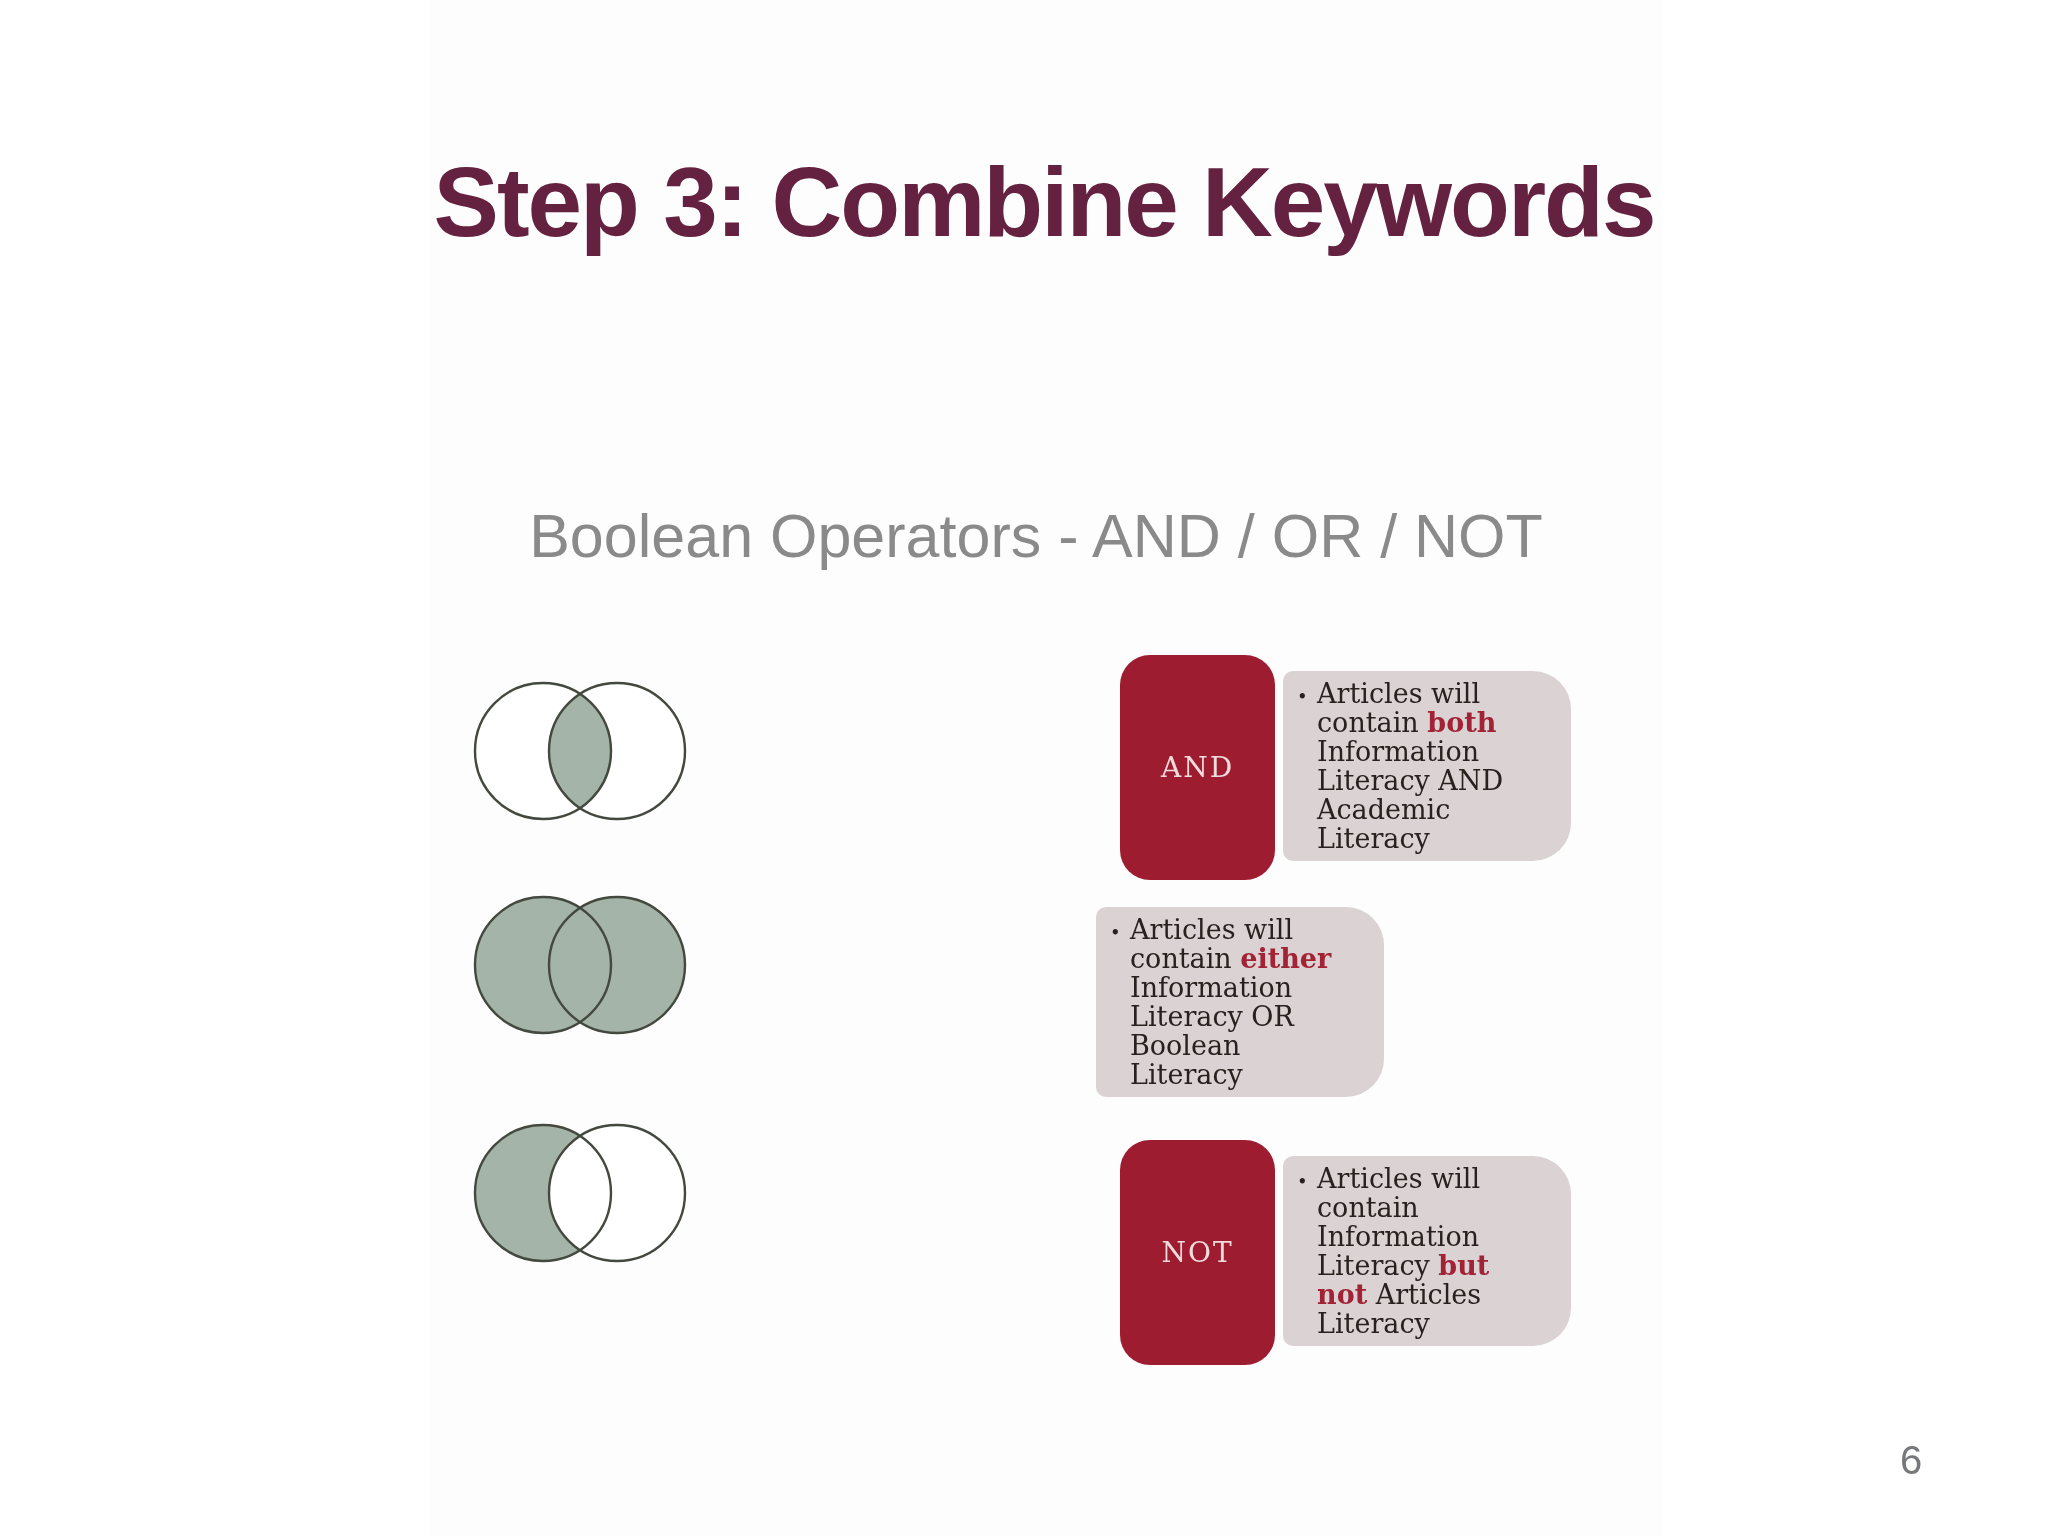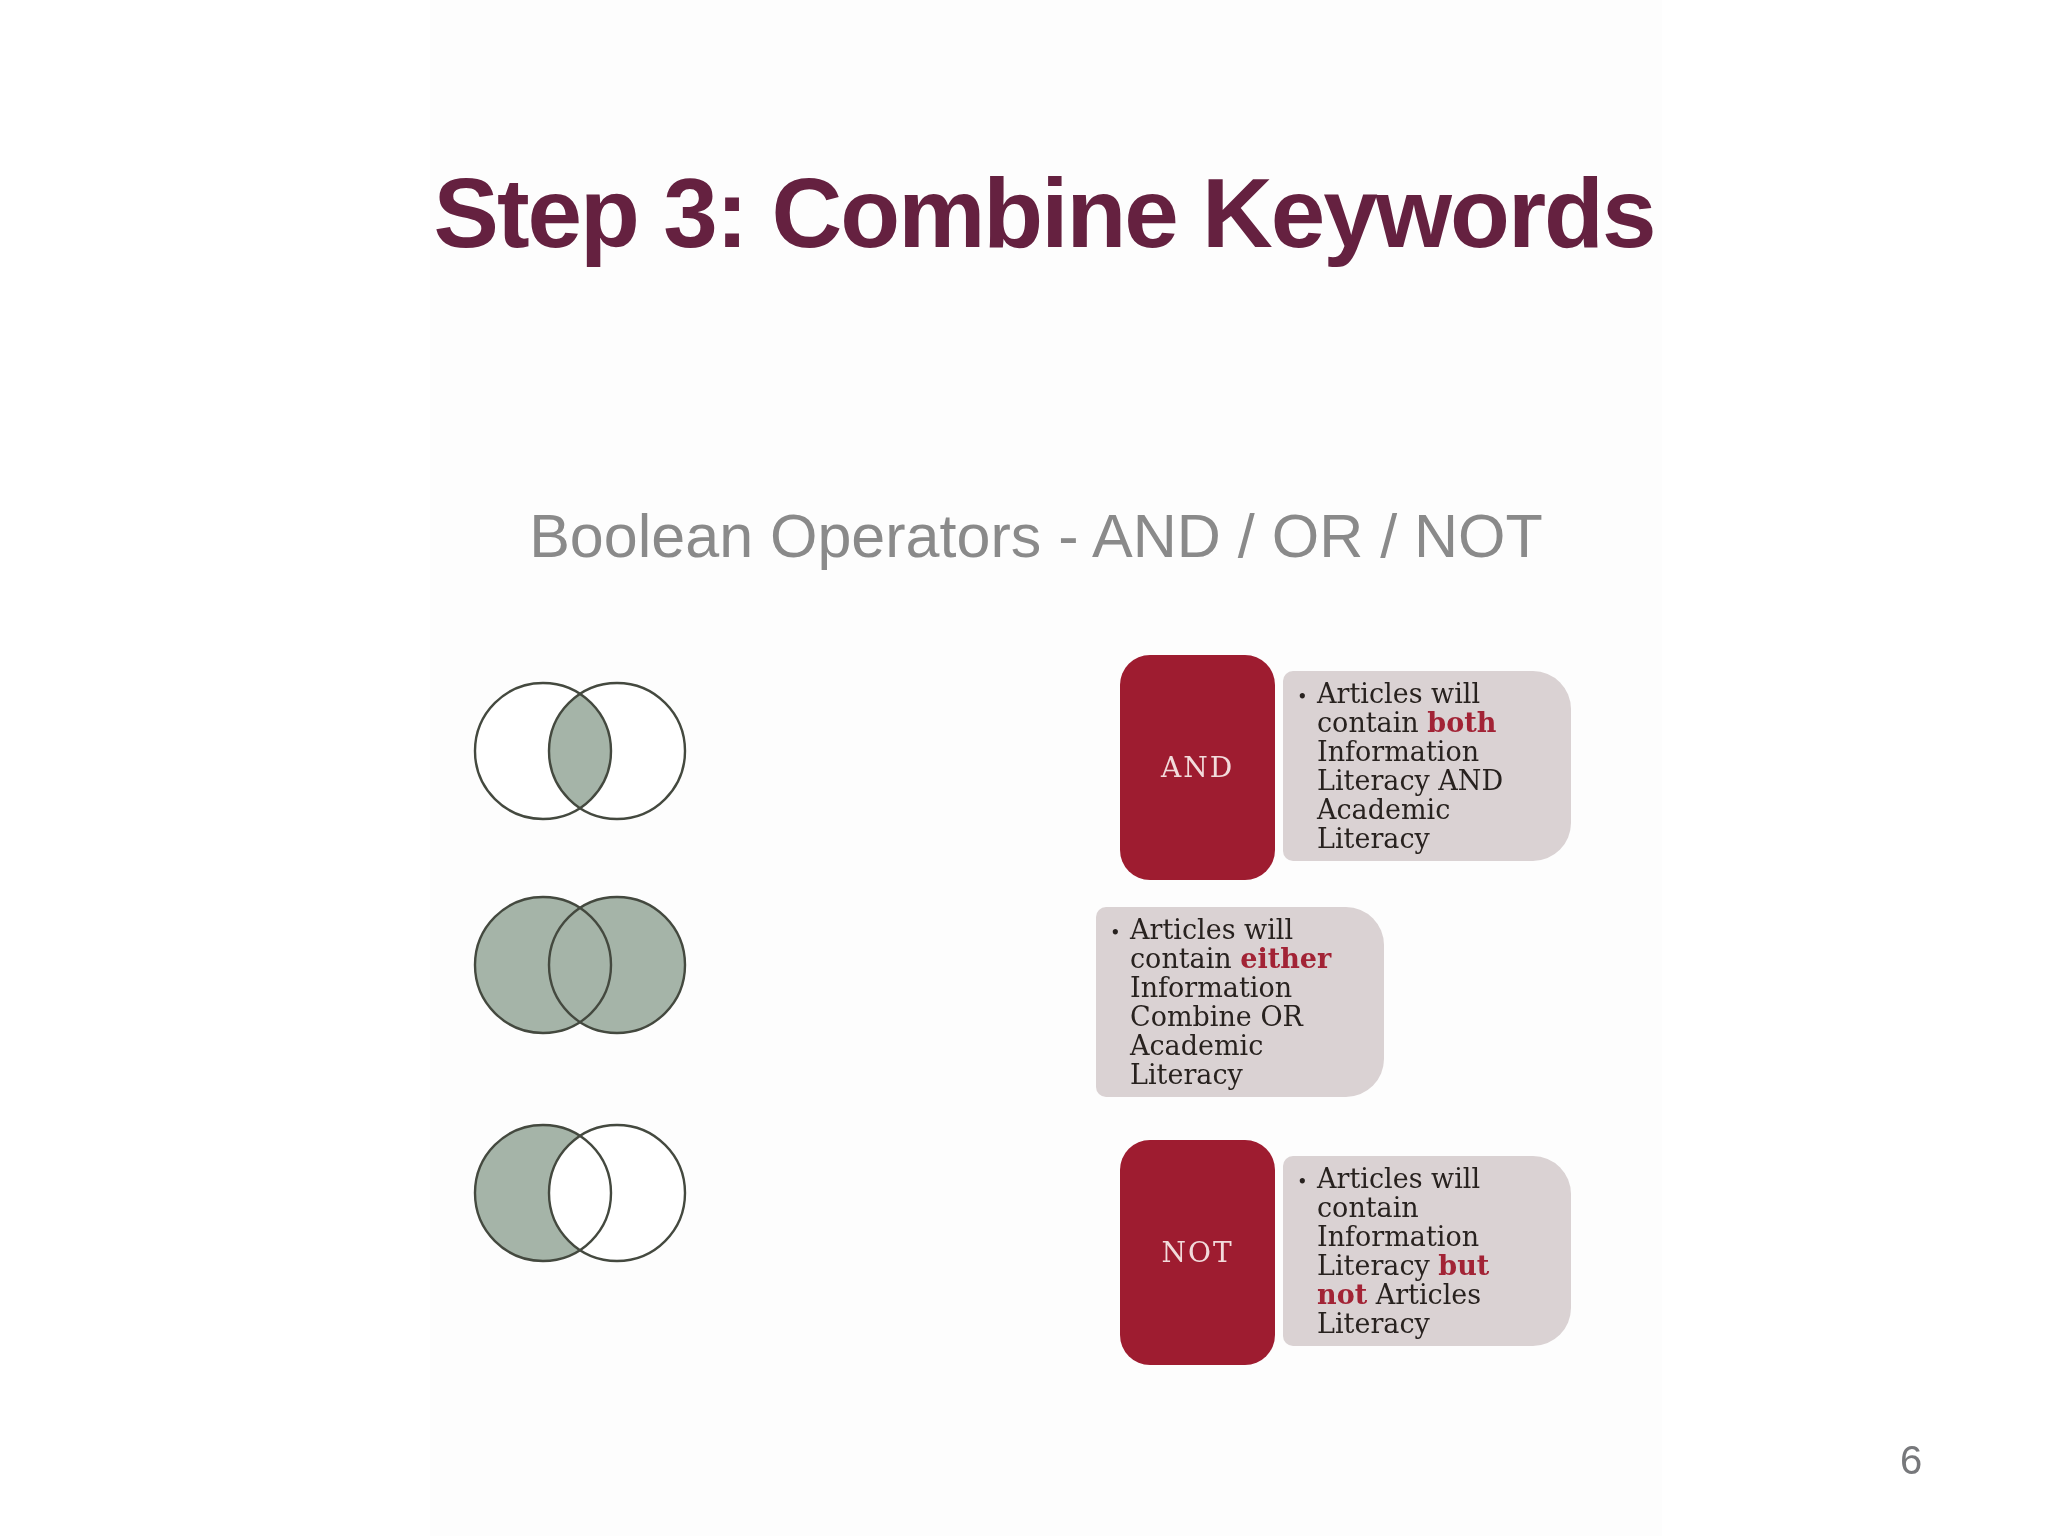--- a/index.html
+++ b/index.html
@@ -8,21 +8,21 @@
     background:#ffffff;
     font-family:"Liberation Sans",sans-serif;
     position:relative;overflow:hidden;
   }
   .slide{position:absolute;inset:0;background:var(--slide-bg,#ffffff);}
   .content-col{
     position:absolute;left:430px;top:0;width:1232px;height:1536px;
     background:#FDFDFD;
   }
   .title{
-    position:absolute;left:40px;right:0;top:142px;margin:15px;
+    position:absolute;left:40px;right:0;top:142px;margin:4px;
     text-align:center;
     font-size:98px;font-weight:700;letter-spacing:-2px;line-height:1.15;
     color:var(--title-color,#652140);
   }
   .subtitle{
     position:absolute;left:40px;right:16px;top:500px;margin:0;
     text-align:center;
     font-size:61px;font-weight:400;line-height:1.2;
     color:var(--subtitle-color,#8A8A8A);
   }
@@ -123,21 +123,21 @@
         <span class="bullet">•</span>
         <div class="callout-text w-and"><span>Articles will contain </span><span class="hl">both</span><span> Information Literacy AND Academic Literacy</span></div>
       </div>
     </div>
   </div>
 
   <div class="op-row" id="row-or">
     <div class="callout">
       <div class="callout-inner">
         <span class="bullet">•</span>
-        <div class="callout-text w-or"><span>Articles will contain </span><span class="hl">either</span><span> Information Combine OR Academic Literacy</span></div>
+        <div class="callout-text w-or"><span>Articles will contain </span><span class="hl">either</span><span> Information Literacy OR Boolean Literacy</span></div>
       </div>
     </div>
   </div>
 
   <div class="op-row" id="row-not">
     <div class="op-label-box">
       <span class="op-label">NOT</span>
     </div>
     <div class="callout">
       <div class="callout-inner">

